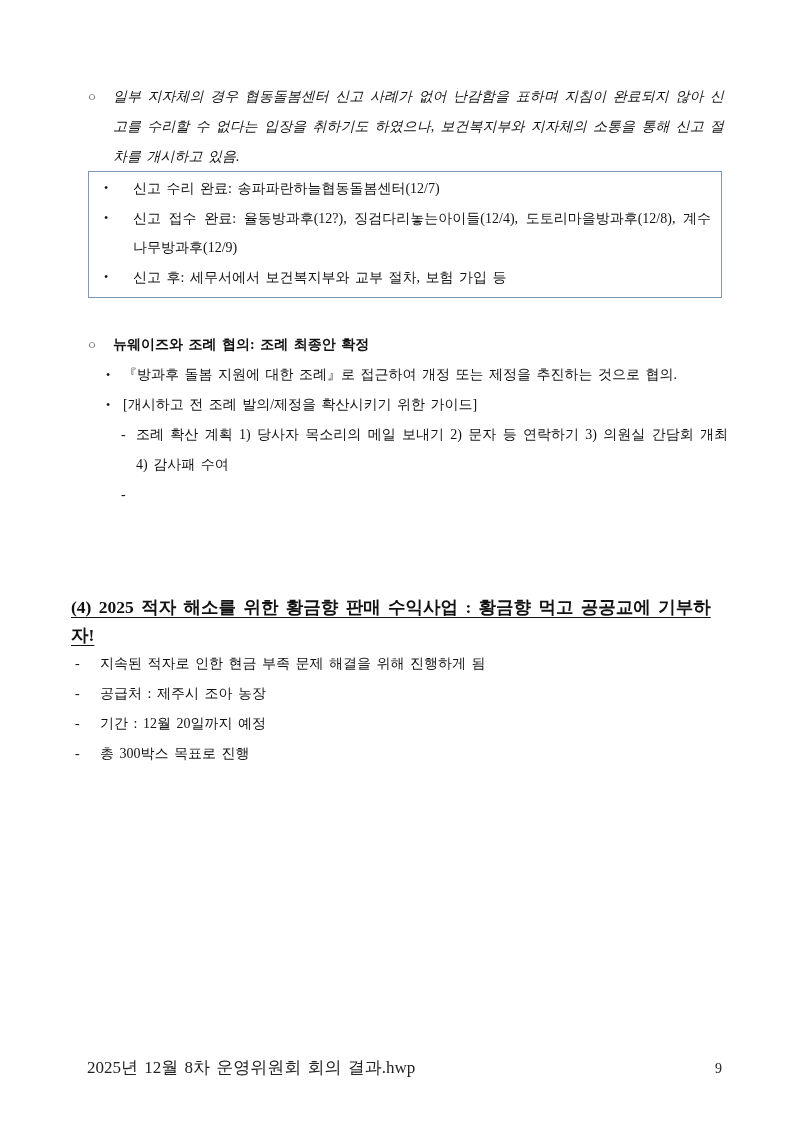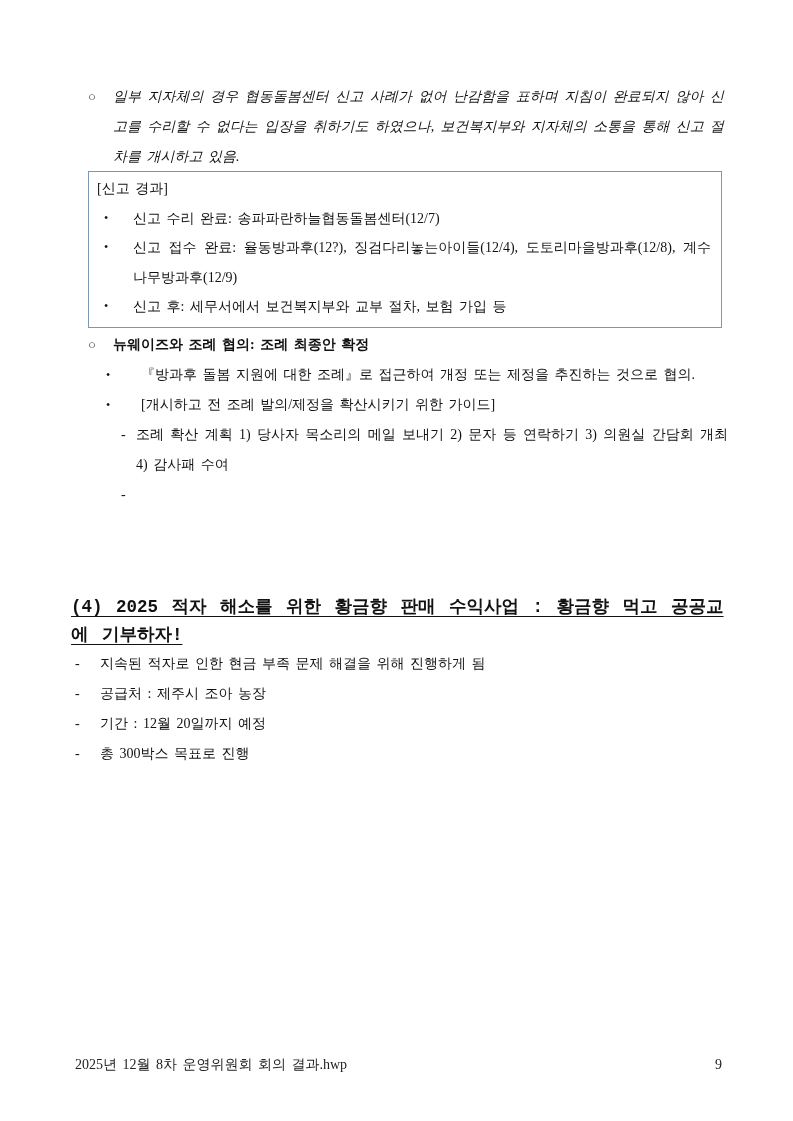--- a/index.html
+++ b/index.html
@@ -39,67 +39,65 @@
 
   
   .section3{
     position:absolute;left:88px;top:330px;width:640px;
     font-size:14px;line-height:30px;
   }
   .section3 .head .marker{width:25px;font-size:13px;}
   .section3 .head .txt{font-weight:bold;word-spacing:2px;}
   .section3 .b-row{margin-left:18px;}
   .section3 .b-row .marker{width:17px;font-size:12px;}
-  .section3 .b-row .txt{word-spacing:2px;margin-left:18px;}
+  .section3 .b-row .txt{word-spacing:2px;}
   .section3 .d-row{margin-left:33px;}
   .section3 .d-row .marker{width:15px;}
   .section3 .d-row .txt{text-align:justify;word-spacing:2px;}
   .section3 .url-line{
     margin-left:48px;width:588px;
     word-break:break-all;line-height:31px;
   }
 
   
   .heading4{
     position:absolute;left:71px;top:593px;width:660px;
     font-size:17.5px;font-weight:bold;line-height:28px;
     text-decoration:underline;
     text-underline-offset:4px;
     word-spacing:3px;
-    font-family:Liberation Mono, monospace;
   }
 
   
   .dashlist{
     position:absolute;left:75px;top:649px;width:650px;
     font-size:14px;line-height:30px;
   }
   .dashlist .marker{width:16px;}
   .dashlist .txt{word-spacing:2px;margin-left:9px;}
 
   
   .footer{
     position:absolute;left:75px;top:1056px;width:647px;
     display:flex;justify-content:space-between;align-items:baseline;
   }
-  .footer .fname{font-size:14px;word-spacing:2px;color:#222;}
+  .footer .fname{font-size:17px;word-spacing:2px;color:#222;margin-left:12px;}
   .footer .pnum{font-size:14px;color:#222;}
 </style>
 </head>
 <body>
 
 <div class="page">
 
   <div class="para1 row">
     <span class="marker">○</span>
     <span class="txt">일부 지자체의 경우 협동돌봄센터 신고 사례가 없어 난감함을 표하며 지침이 완료되지 않아 신고를 수리할 수 없다는 입장을 취하기도 하였으나, 보건복지부와 지자체의 소통을 통해 신고 절차를 개시하고 있음.</span>
   </div>
 
   <div class="notice-box">
-    <div class="box-title">[신고 경과]</div>
     <div class="row">
       <span class="marker">•</span>
       <span class="txt">신고 수리 완료: 송파파란하늘협동돌봄센터(12/7)</span>
     </div>
     <div class="row">
       <span class="marker">•</span>
       <span class="txt">신고 접수 완료: 율동방과후(12?), 징검다리놓는아이들(12/4), 도토리마을방과후(12/8), 계수나무방과후(12/9)</span>
     </div>
     <div class="row">
       <span class="marker">•</span>

